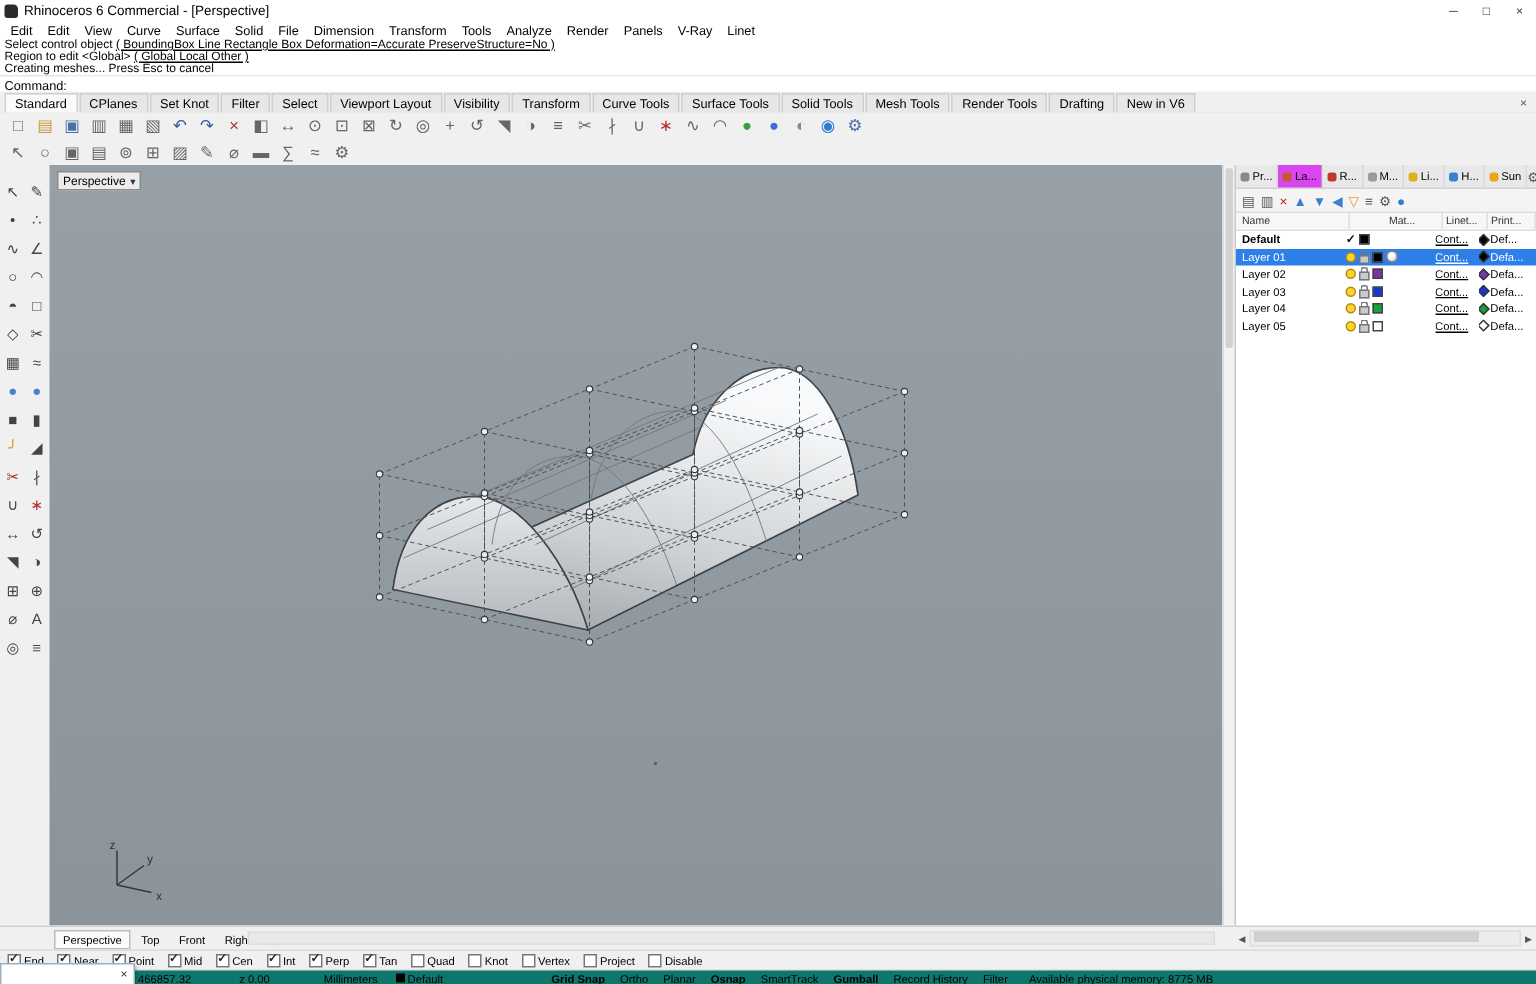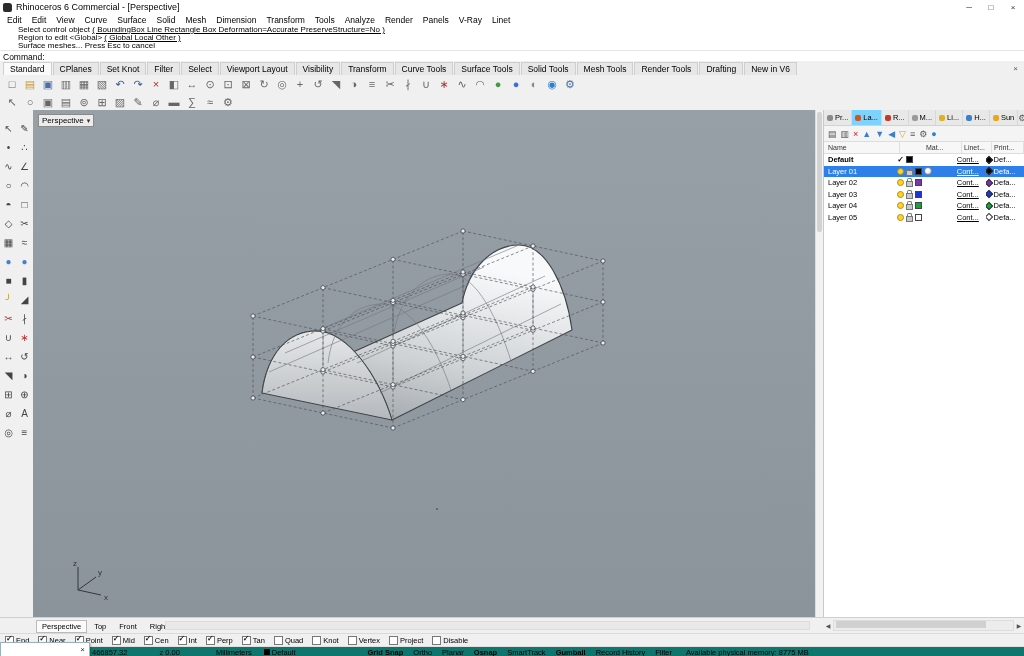--- a/index.html
+++ b/index.html
@@ -10,21 +10,21 @@
   #titlebar{position:absolute;top:0;left:0;right:0;height:14px;background:#fff;display:flex;align-items:center;font-size:9px;}
   .app-icon{width:9px;height:9px;margin:0 4px 0 3px;background:#2b2b2b;border-radius:2px 3px 2px 2px;}
   .win-btns{margin-left:auto;display:flex;}
   .win-btn{width:22px;height:14px;display:flex;align-items:center;justify-content:center;font-size:8px;color:#333;}
 
   
   #menubar{position:absolute;top:14px;left:0;right:0;height:12px;background:#fff;border-bottom:1px solid #e3e3e3;display:flex;align-items:center;font-size:8.5px;padding-left:2px;}
   .menu-item{padding:0 5px;}
 
   
-  #cmdhist{position:absolute;top:26px;left:0;right:0;height:24px;background:#fff;font-size:8px;line-height:8px;padding-left:18px;overflow:hidden;}
+  #cmdhist{position:absolute;top:26px;left:0;right:0;height:24px;background:#fff;font-size:8px;line-height:8px;padding-left:3px;overflow:hidden;}
   .cmdline .opt{text-decoration:underline;}
   #cmdprompt{position:absolute;top:50px;left:0;right:0;height:11px;background:#fff;border-top:1px solid #e6e6e6;border-bottom:1px solid #c8c8c8;display:flex;align-items:center;font-size:8.5px;padding-left:3px;}
   #cmd-input{flex:1;height:100%;background:#fff;}
 
   
   #tabbar{position:absolute;top:61px;left:0;right:0;height:14px;background:#f0f0f0;border-bottom:1px solid #d6d6d6;display:flex;align-items:flex-end;font-size:8.5px;padding-left:3px;}
   .ttab{padding:1px 6px 1px 6px;border:1px solid #cfcfcf;border-bottom:none;background:#e7e7e7;margin-right:1px;white-space:nowrap;}
   .ttab.active{background:#fafafa;}
   #tabbar-close{margin-left:auto;margin-right:6px;font-size:8px;color:#555;align-self:center;}
 
@@ -42,21 +42,21 @@
   #scene{position:absolute;top:0;left:0;}
   #vp-label{position:absolute;top:4px;left:5px;height:11px;background:#ececec;border:1px solid #8a8a8a;display:flex;align-items:center;gap:3px;padding:0 3px;font-size:8px;z-index:2;}
   #vp-label .dd{font-size:7px;color:#333;}
 
   
   #vscroll{position:absolute;top:110px;left:815px;width:8px;height:507px;background:#f2f2f2;border-left:1px solid #ddd;}
   #vscroll .thumb{position:absolute;top:2px;left:1px;width:5px;height:120px;background:#d2d2d2;border-radius:2px;}
   #rpanel{position:absolute;top:110px;left:823px;width:201px;height:507px;background:#f0f0f0;border-left:1px solid #c9c9c9;box-sizing:border-box;}
   #ptabs{height:15px;display:flex;align-items:center;background:#e8e8e8;border-bottom:1px solid #d2d2d2;}
   .ptab{height:15px;display:flex;align-items:center;gap:2px;justify-content:center;font-size:7.5px;padding:0 3px;border-right:1px solid #d8d8d8;white-space:nowrap;box-sizing:border-box;}
-  .ptab.active{background:#7dd3fc;}
+  .ptab.active{background:#d946ef;}
   .ptab .dot{width:6px;height:6px;border-radius:2px;}
   #ptab-gear{margin-left:auto;padding-right:4px;font-size:9px;color:#555;}
   #ptoolbar{height:15px;display:flex;align-items:center;gap:4px;padding:0 4px;background:#f4f4f4;border-bottom:1px solid #ddd;font-size:9px;}
   #pheader{height:11px;display:flex;align-items:center;background:#f7f7f7;border-bottom:1px solid #ddd;font-size:7px;color:#333;}
   #pheader .hc{border-right:1px solid #e0e0e0;height:100%;display:flex;align-items:center;box-sizing:border-box;}
   #players{background:#fff;height:466px;overflow:hidden;}
   .lrow{height:11.5px;display:flex;align-items:center;font-size:7.5px;}
   .lrow.sel{background:#2e80e8;color:#fff;}
   .c-name{width:76px;padding-left:4px;box-sizing:border-box;white-space:nowrap;overflow:hidden;}
   .c-name.b{font-weight:bold;}
@@ -117,35 +117,35 @@
     </div>
   </div>
 
   <div id="menubar">
       <span class="menu-item">Edit</span>
       <span class="menu-item">Edit</span>
       <span class="menu-item">View</span>
       <span class="menu-item">Curve</span>
       <span class="menu-item">Surface</span>
       <span class="menu-item">Solid</span>
-      <span class="menu-item">Mesh</span>
+      <span class="menu-item">File</span>
       <span class="menu-item">Dimension</span>
       <span class="menu-item">Transform</span>
       <span class="menu-item">Tools</span>
       <span class="menu-item">Analyze</span>
       <span class="menu-item">Render</span>
       <span class="menu-item">Panels</span>
       <span class="menu-item">V-Ray</span>
       <span class="menu-item">Linet</span>
     </div>
 
   <div id="cmdhist">
     <div class="cmdline"><span>Select control object </span><span class="opt">( BoundingBox  Line  Rectangle  Box  Deformation=Accurate  PreserveStructure=No )</span></div>
     <div class="cmdline"><span>Region to edit &lt;Global&gt; </span><span class="opt">( Global  Local  Other )</span></div>
-    <div class="cmdline"><span>Surface meshes... Press Esc to cancel</span></div>
+    <div class="cmdline"><span>Creating meshes... Press Esc to cancel</span></div>
   </div>
 
   <div id="cmdprompt">
     <span>Command:</span>
     <div id="cmd-input"></div>
   </div>
 
   <div id="tabbar">
     <span class="ttab active">Standard</span>
       <span class="ttab">CPlanes</span>

